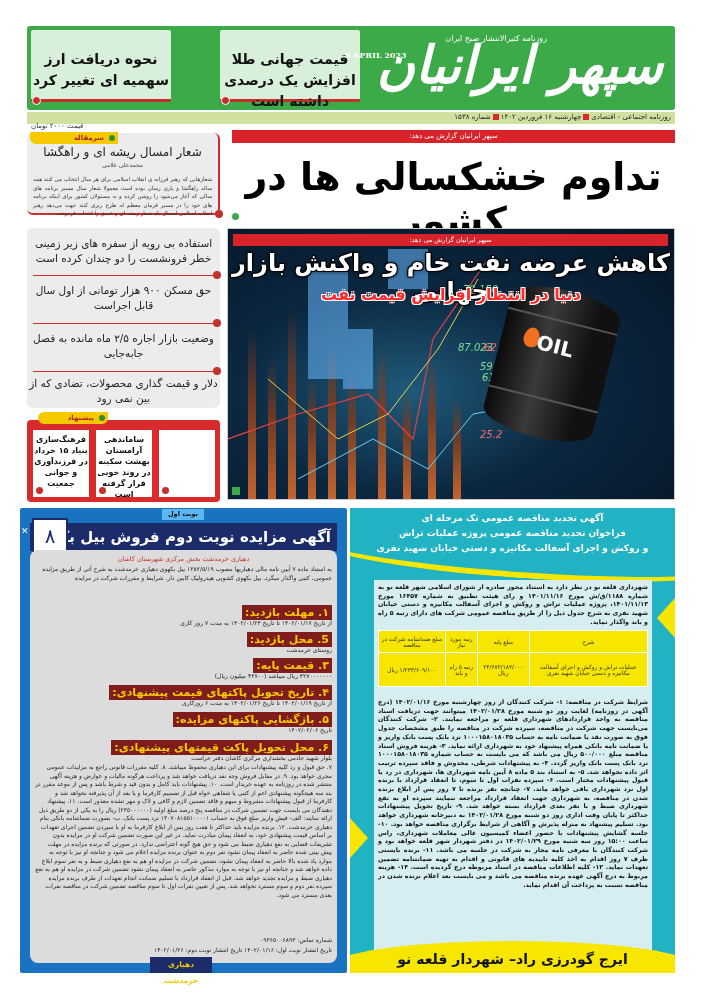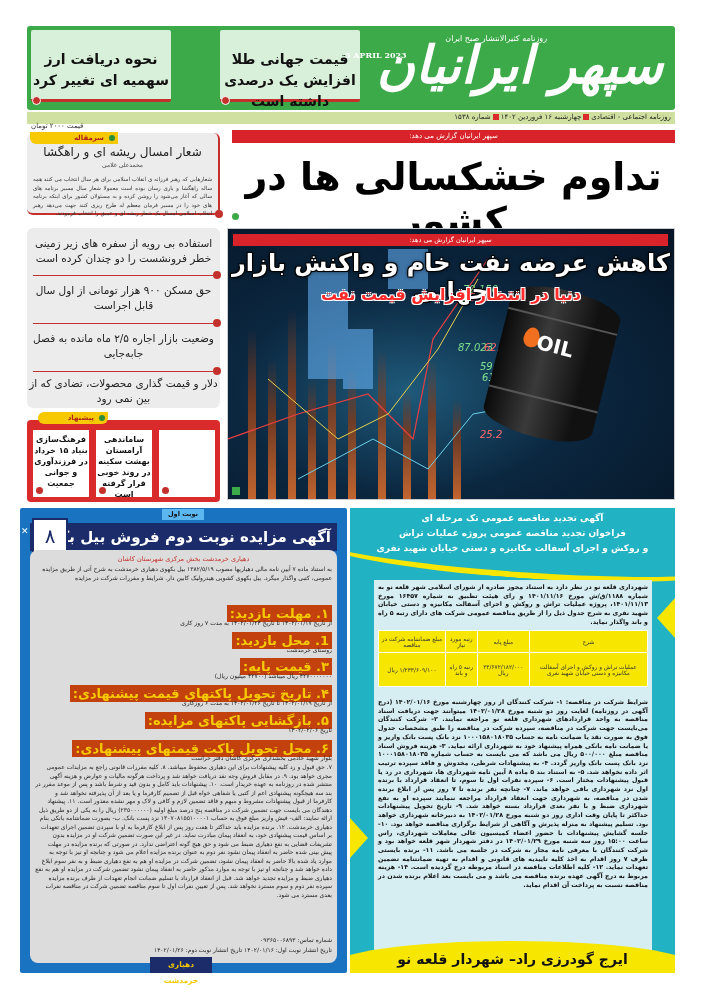--- a/index.html
+++ b/index.html
@@ -59,21 +59,21 @@
 
   
   #ad-left { left: 20px; top: 508px; width: 327px; height: 465px; background: #1a73c0; border-radius: 2px; }
   #ad-left .inner { position: absolute; left: 10px; top: 42px; width: 307px; height: 413px; background: #dcdcdc; border-radius: 8px; }
   #ad-left .tab { position: absolute; left: 142px; top: 1px; width: 42px; height: 11px; background: #5cb6f0; font-size: 6.5px; color: #111; font-weight: bold; text-align: center; line-height: 11px; direction: rtl; }
   #ad-left .titlebar { position: absolute; left: 10px; top: 15px; width: 307px; height: 28px; background: #1c2c6a; color: #fff; font-weight: bold; font-size: 15px; direction: rtl; padding-right: 6px; line-height: 28px; text-align: right; }
   #ad-left .logo { position: absolute; left: 12px; top: 10px; width: 36px; height: 36px; background: #fff; border: 2px solid #1c2c6a; text-align: center; font-size: 20px; color: #1c2c6a; line-height: 32px; }
   #ad-left .close { position: absolute; left: 1px; top: 18px; font-size: 9px; color: #fff; }
   .adl-org { position: absolute; top: 5px; width: 100%; text-align: center; font-size: 6.5px; color: #c4302b; direction: rtl; }
   .adl-text { position: absolute; right: 5px; left: 5px; font-size: 6px; line-height: 8.5px; color: #222; direction: rtl; text-align: right; }
-  .adl-sec { position: absolute; right: 5px; background: #c2410c; color: #f6c900; font-size: 13px; font-weight: bold; padding: 1px 3px; direction: rtl; }
+  .adl-sec { position: absolute; right: 5px; background: #7f1d1d; color: #f6c900; font-size: 11px; font-weight: bold; padding: 1px 3px; direction: rtl; }
   #ad-left .sign { position: absolute; left: 130px; top: 449px; width: 62px; height: 16px; background: #1c2c6a; color: #f6c900; font-size: 7.5px; font-weight: bold; text-align: center; line-height: 16px; direction: rtl; }
 
   
   #ad-right { left: 350px; top: 508px; width: 325px; height: 465px; background: #21b3c4; overflow: hidden; }
   #ad-right .hdr { position: absolute; top: 3px; width: 100%; text-align: center; color: #fff; font-weight: bold; font-size: 9px; line-height: 15px; direction: rtl; }
   #ad-right .swoosh { position: absolute; left: -40px; top: 20px; width: 420px; height: 50px; border-bottom: 6px solid #f6e600; border-radius: 0 0 50% 50%; transform: rotate(4deg); }
   #ad-right .body { position: absolute; left: 24px; top: 72px; width: 278px; height: 372px; background: #d6eef2; }
   #ad-right .chev { position: absolute; right: 0; width: 0; height: 0; border-top: 20px solid transparent; border-bottom: 20px solid transparent; border-right: 18px solid #f6e600; }
   #ad-right .chev.l { left: 0; right: auto; border-right: none; border-left: 18px solid #f6e600; }
   .adr-text { position: absolute; left: 4px; right: 4px; font-size: 6.3px; line-height: 8.7px; color: #111; direction: rtl; text-align: justify; font-weight: bold; }
@@ -184,21 +184,21 @@
 <div id="ad-left" class="abs">
   <div class="tab">نوبت اول</div>
   <div class="titlebar">آگهی مزایده نوبت دوم فروش بیل بکهو</div>
   <div class="logo">۸</div>
   <div class="close">✕</div>
   <div class="inner">
     <div class="adl-org">دهیاری خرمدشت بخش مرکزی شهرستان کاشان</div>
     <div class="adl-text" style="top:15px;">به استناد ماده ۷ آیین نامه مالی دهیاریها مصوب ۱۳۸۲/۵/۱۹ بیل بکهوی دهیاری خرمدشت به شرح آتی از طریق مزایده عمومی، کتبی واگذار میگرد. بیل بکهوی کشویی هیدرولیک کابین دار. شرایط و مقررات شرکت در مزایده</div>
     <div class="adl-sec" style="top:55px;">۱. مهلت بازدید:</div>
     <div class="adl-text" style="top:69px;">از تاریخ ۱۴۰۲/۰۱/۱۷ تا تاریخ ۱۴۰۲/۰۱/۲۴ به مدت ۷ روز کاری</div>
-    <div class="adl-sec" style="top:82px;">1. محل بازدید:</div>
+    <div class="adl-sec" style="top:82px;">5. محل بازدید:</div>
     <div class="adl-text" style="top:96px;">روستای خرمدشت</div>
     <div class="adl-sec" style="top:108px;">۳. قیمت پایه:</div>
     <div class="adl-text" style="top:122px;">۴۲۷۰۰۰۰۰۰۰ ریال میباشد (۴۲۷۰۰ میلیون ریال)</div>
     <div class="adl-sec" style="top:135px;">۴. تاریخ تحویل پاکتهای قیمت پیشنهادی:</div>
     <div class="adl-text" style="top:149px;">از تاریخ ۱۴۰۲/۰۱/۱۹ تا تاریخ ۱۴۰۲/۰۱/۲۶ به مدت ۶ روزکاری</div>
     <div class="adl-sec" style="top:162px;">۵. بازگشایی پاکتهای مزایده:</div>
     <div class="adl-text" style="top:176px;">تاریخ ۱۴۰۲/۰۲/۰۶</div>
     <div class="adl-sec" style="top:190px;">۶. محل تحویل پاکت قیمتهای پیشنهادی:</div>
     <div class="adl-text" style="top:204px;">بلوار شهید خادمی بخشداری مرکزی کاشان دفتر حراست</div>
     <div class="adl-text" style="top:213px;">۷. حق قبول و رد کلیه پیشنهادات برای این دهیاری محفوظ میباشد. ۸. کلیه مقررات قانونی راجع به مزایدات عمومی مجری خواهد بود. ۹. در مقابل فروش وجه نقد دریافت خواهد شد و پرداخت هرگونه مالیات و عوارض و هزینه آگهی منتشر شده در روزنامه به عهده خریدار است. ۱۰. پیشنهادات باید کامل و بدون قید و شرط باشد و پس از موعد مقرر در بند سه هیچگونه پیشنهادی اعم از کتبی یا شفاهی خواه قبل از تصمیم کارفرما و یا بعد از آن پذیرفته نخواهد شد و کارفرما از قبول پیشنهادات مشروط و مبهم و فاقد تضمین لازم و کافی و لاک و مهر نشده معذور است. ۱۱. پیشنهاد دهندگان می بایست جهت تضمین شرکت در مناقصه پنج درصد مبلغ اولیه (۲۳۵۰۰۰۰۰۰) ریال را به یکی از دو طریق ذیل ارائه نمایند: الف- فیش واریز مبلغ فوق به حساب ۱۳۰۷۰۸۱۵۵۱۰۰۰۰۱ نزد پست بانک. ب- بصورت ضمانتنامه بانکی بنام دهیاری خرمدشت. ۱۲. برنده مزایده باید حداکثر تا هفت روز پس از ابلاغ کارفرما به او با سپردن تضمین اجرای تعهدات بر اساس قیمت پیشنهادی خود، به انعقاد پیمان مبادرت نماید. در غیر این صورت تضمین شرکت او در مزایده بدون تشریفات قضایی به نفع دهیاری ضبط می شود و حق هیچ گونه اعتراضی ندارد. در صورتی که برنده مزایده در مهلت پیش بینی شده حاضر به انعقاد پیمان نشود نفر دوم به عنوان برنده مزایده اعلام می شود و چنانچه او نیز با توجه به موارد یاد شده بالا حاضر به انعقاد پیمان نشود، تضمین شرکت در مزایده او هم به نفع دهیاری ضبط و به نفر سوم ابلاغ داده خواهد شد و چنانچه او نیز با توجه به موارد مذکور حاضر به انعقاد پیمان نشود تضمین شرکت در مزایده او هم به نفع دهیاری ضبط و مزایده تجدید خواهد شد. قبل از انعقاد قرارداد با تسلیم ضمانت انجام تعهدات از طرف برنده مزایده سپرده نفر دوم و سوم مسترد نخواهد شد. پس از تعیین نفرات اول تا سوم مناقصه تضمین شرکت در مناقصه نفرات بعدی مسترد می شود.</div>

